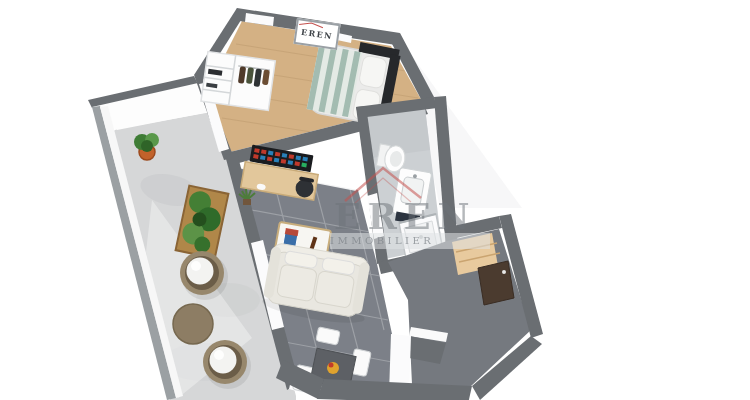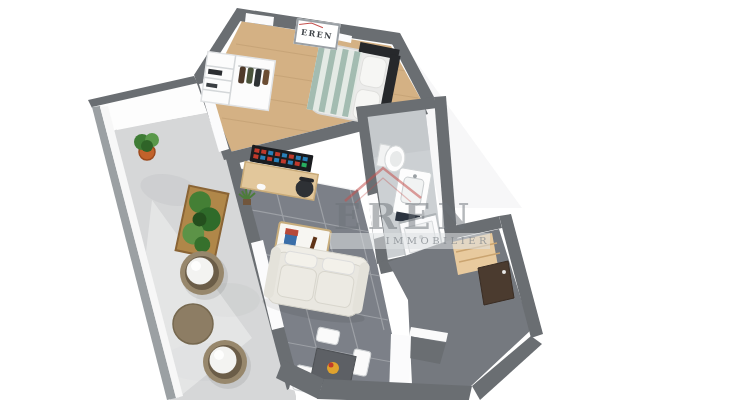--- a/index.html
+++ b/index.html
@@ -8,21 +8,21 @@
   .wall-frame{position:absolute;left:295px;top:21px;width:44px;height:26px;background:#fff;
     border:2px solid #9aa0a5;transform:rotate(8deg);display:flex;flex-direction:column;
     align-items:center;justify-content:center;box-sizing:border-box;}
   .wall-frame .roofline{width:26px;height:5px;}
   .wall-frame .brand{font-family:"DejaVu Serif",serif;font-weight:bold;font-size:8px;
     letter-spacing:1.5px;color:#3f4449;line-height:8px;}
   .watermark-brand{position:absolute;left:334px;top:196px;font-family:"DejaVu Serif",serif;
     font-weight:bold;font-size:35px;letter-spacing:7px;color:rgba(108,113,119,0.5);}
   .watermark-tagline{position:absolute;left:330px;top:233px;width:160px;height:16px;
     background:rgba(223,225,227,0.55);font-family:"DejaVu Serif",serif;font-size:10px;
-    letter-spacing:3.5px;color:rgba(125,130,136,0.72);text-align:right;line-height:16px;}
+    letter-spacing:3.5px;color:rgba(125,130,136,0.72);text-align:left;line-height:16px;}
 </style>
 </head>
 <body>
 
 <div class="stage">
 <svg width="750" height="400" viewBox="0 0 750 400">
   <defs>
     <clipPath id="clip-terrace">
           <polygon points="117,129 228,109 233,152 296,396 296,400 170,400 108,134"></polygon>
         </clipPath>

